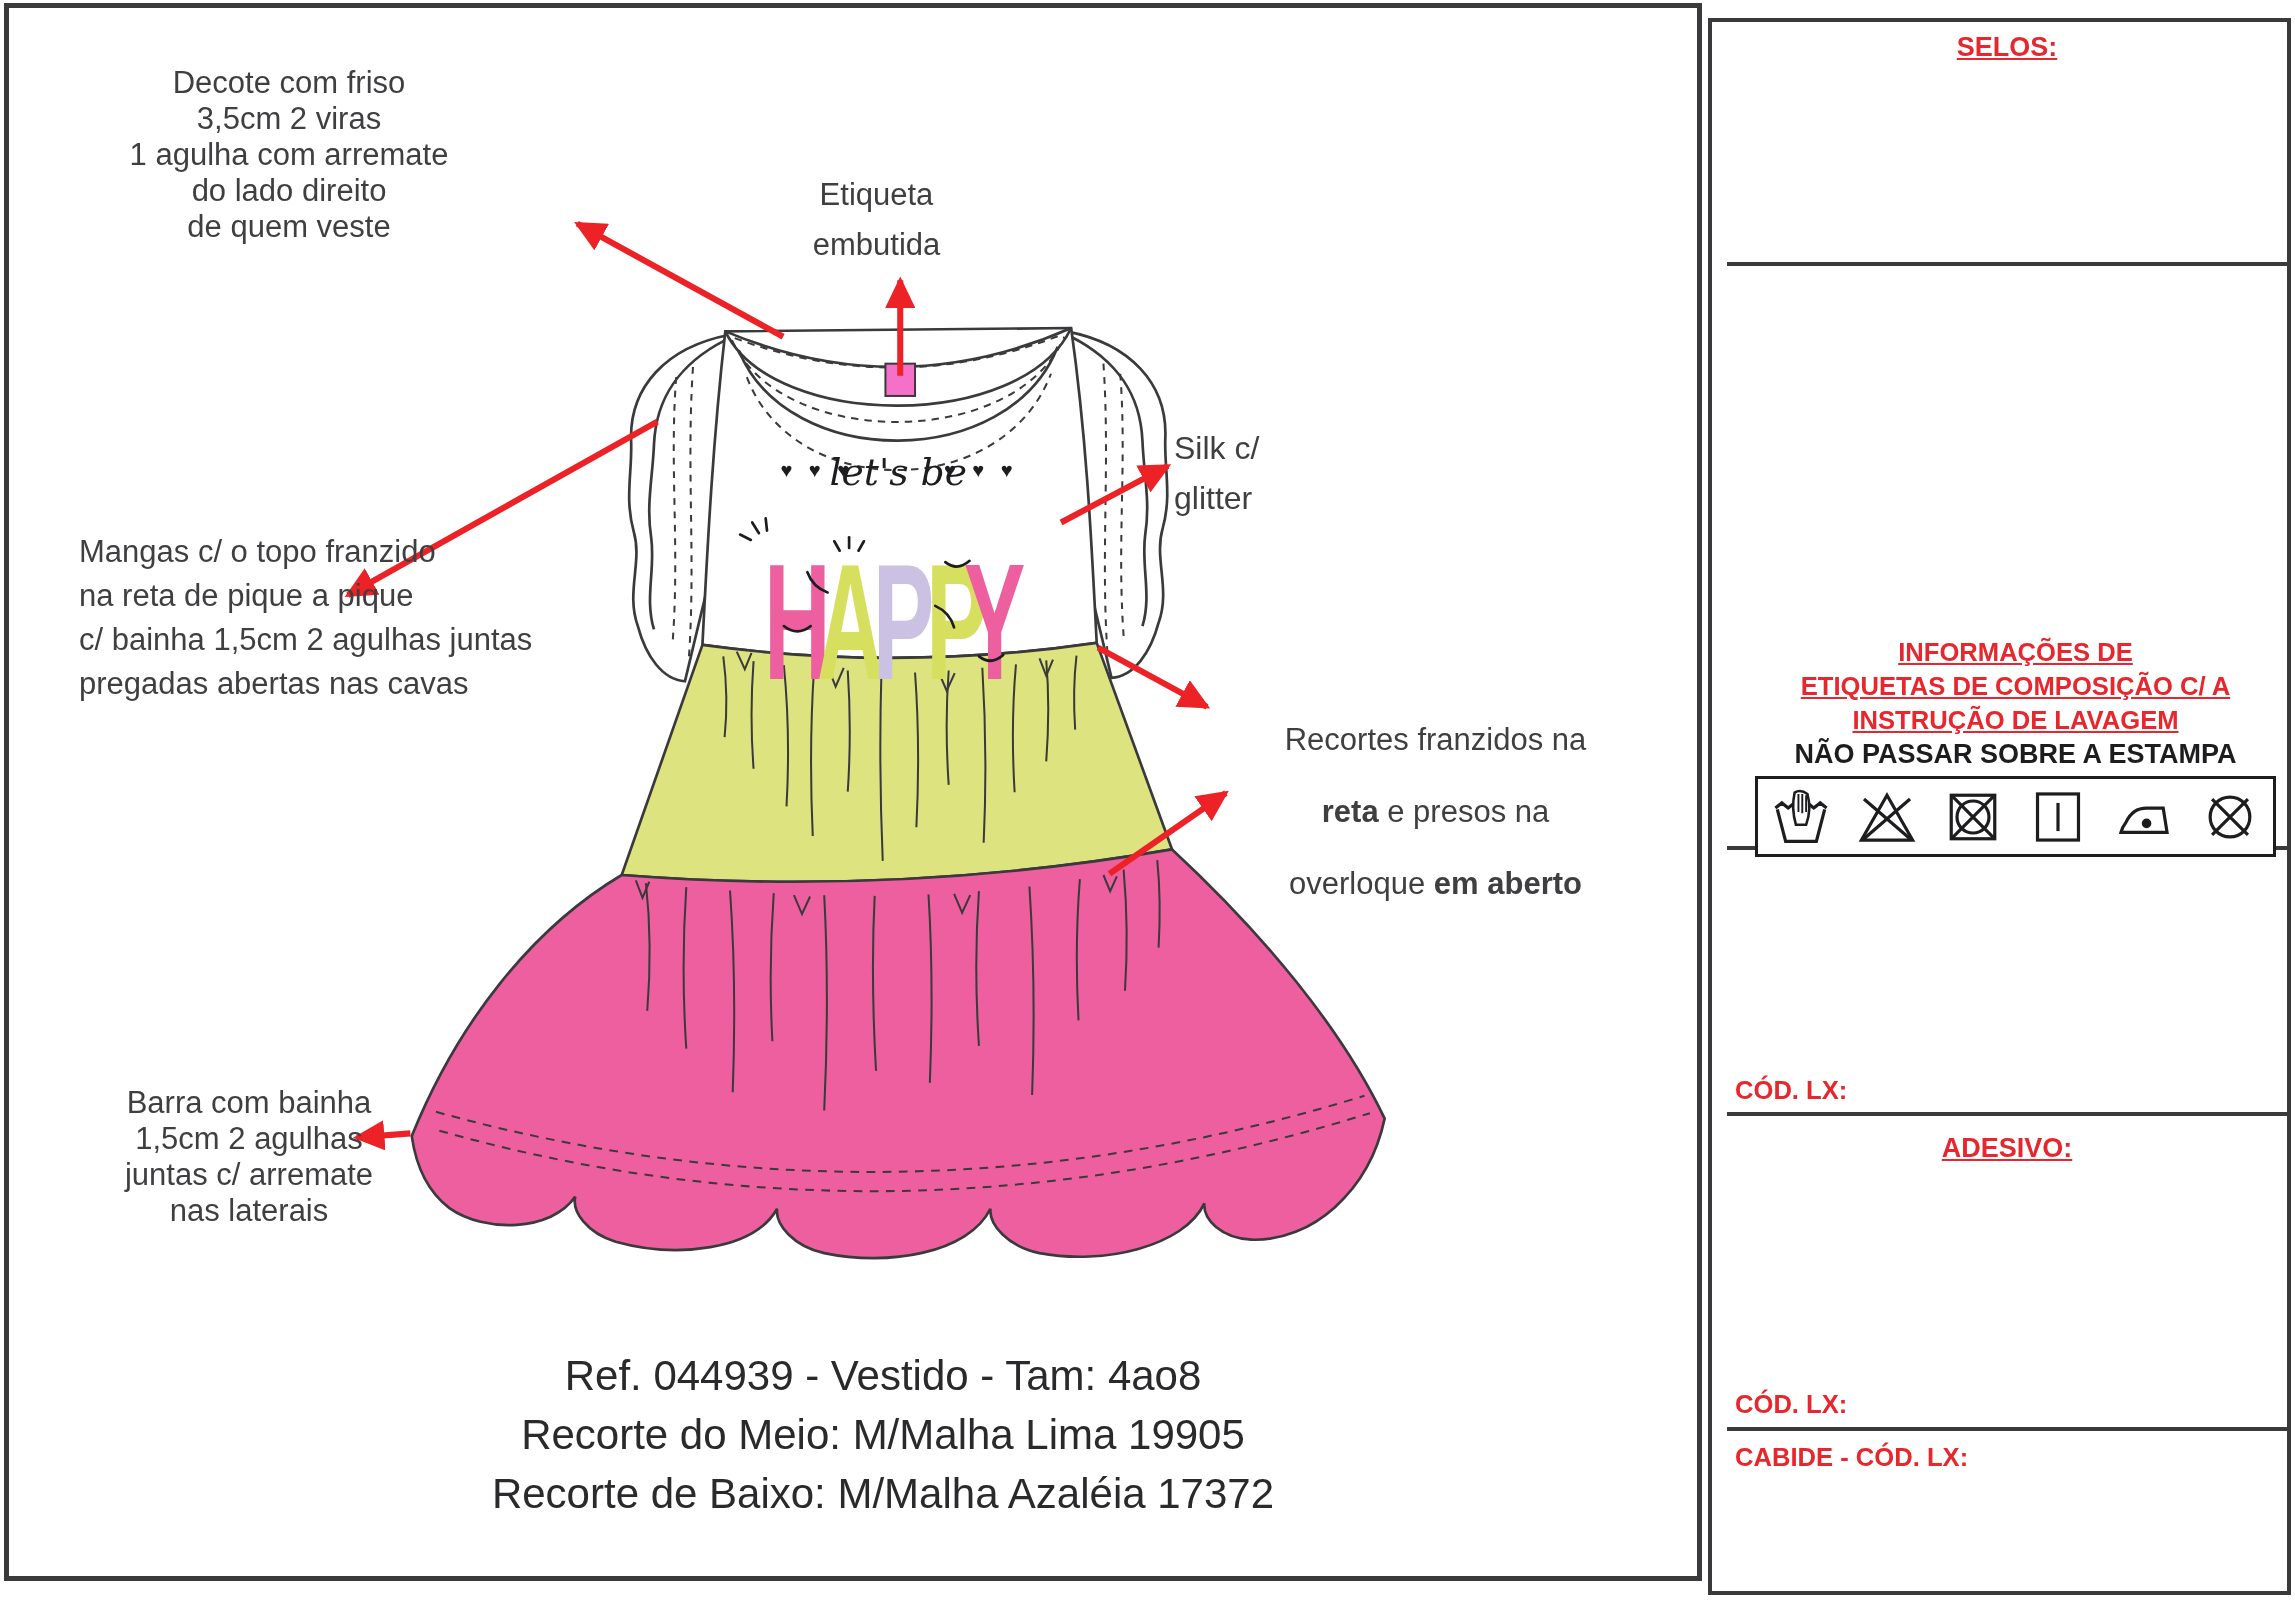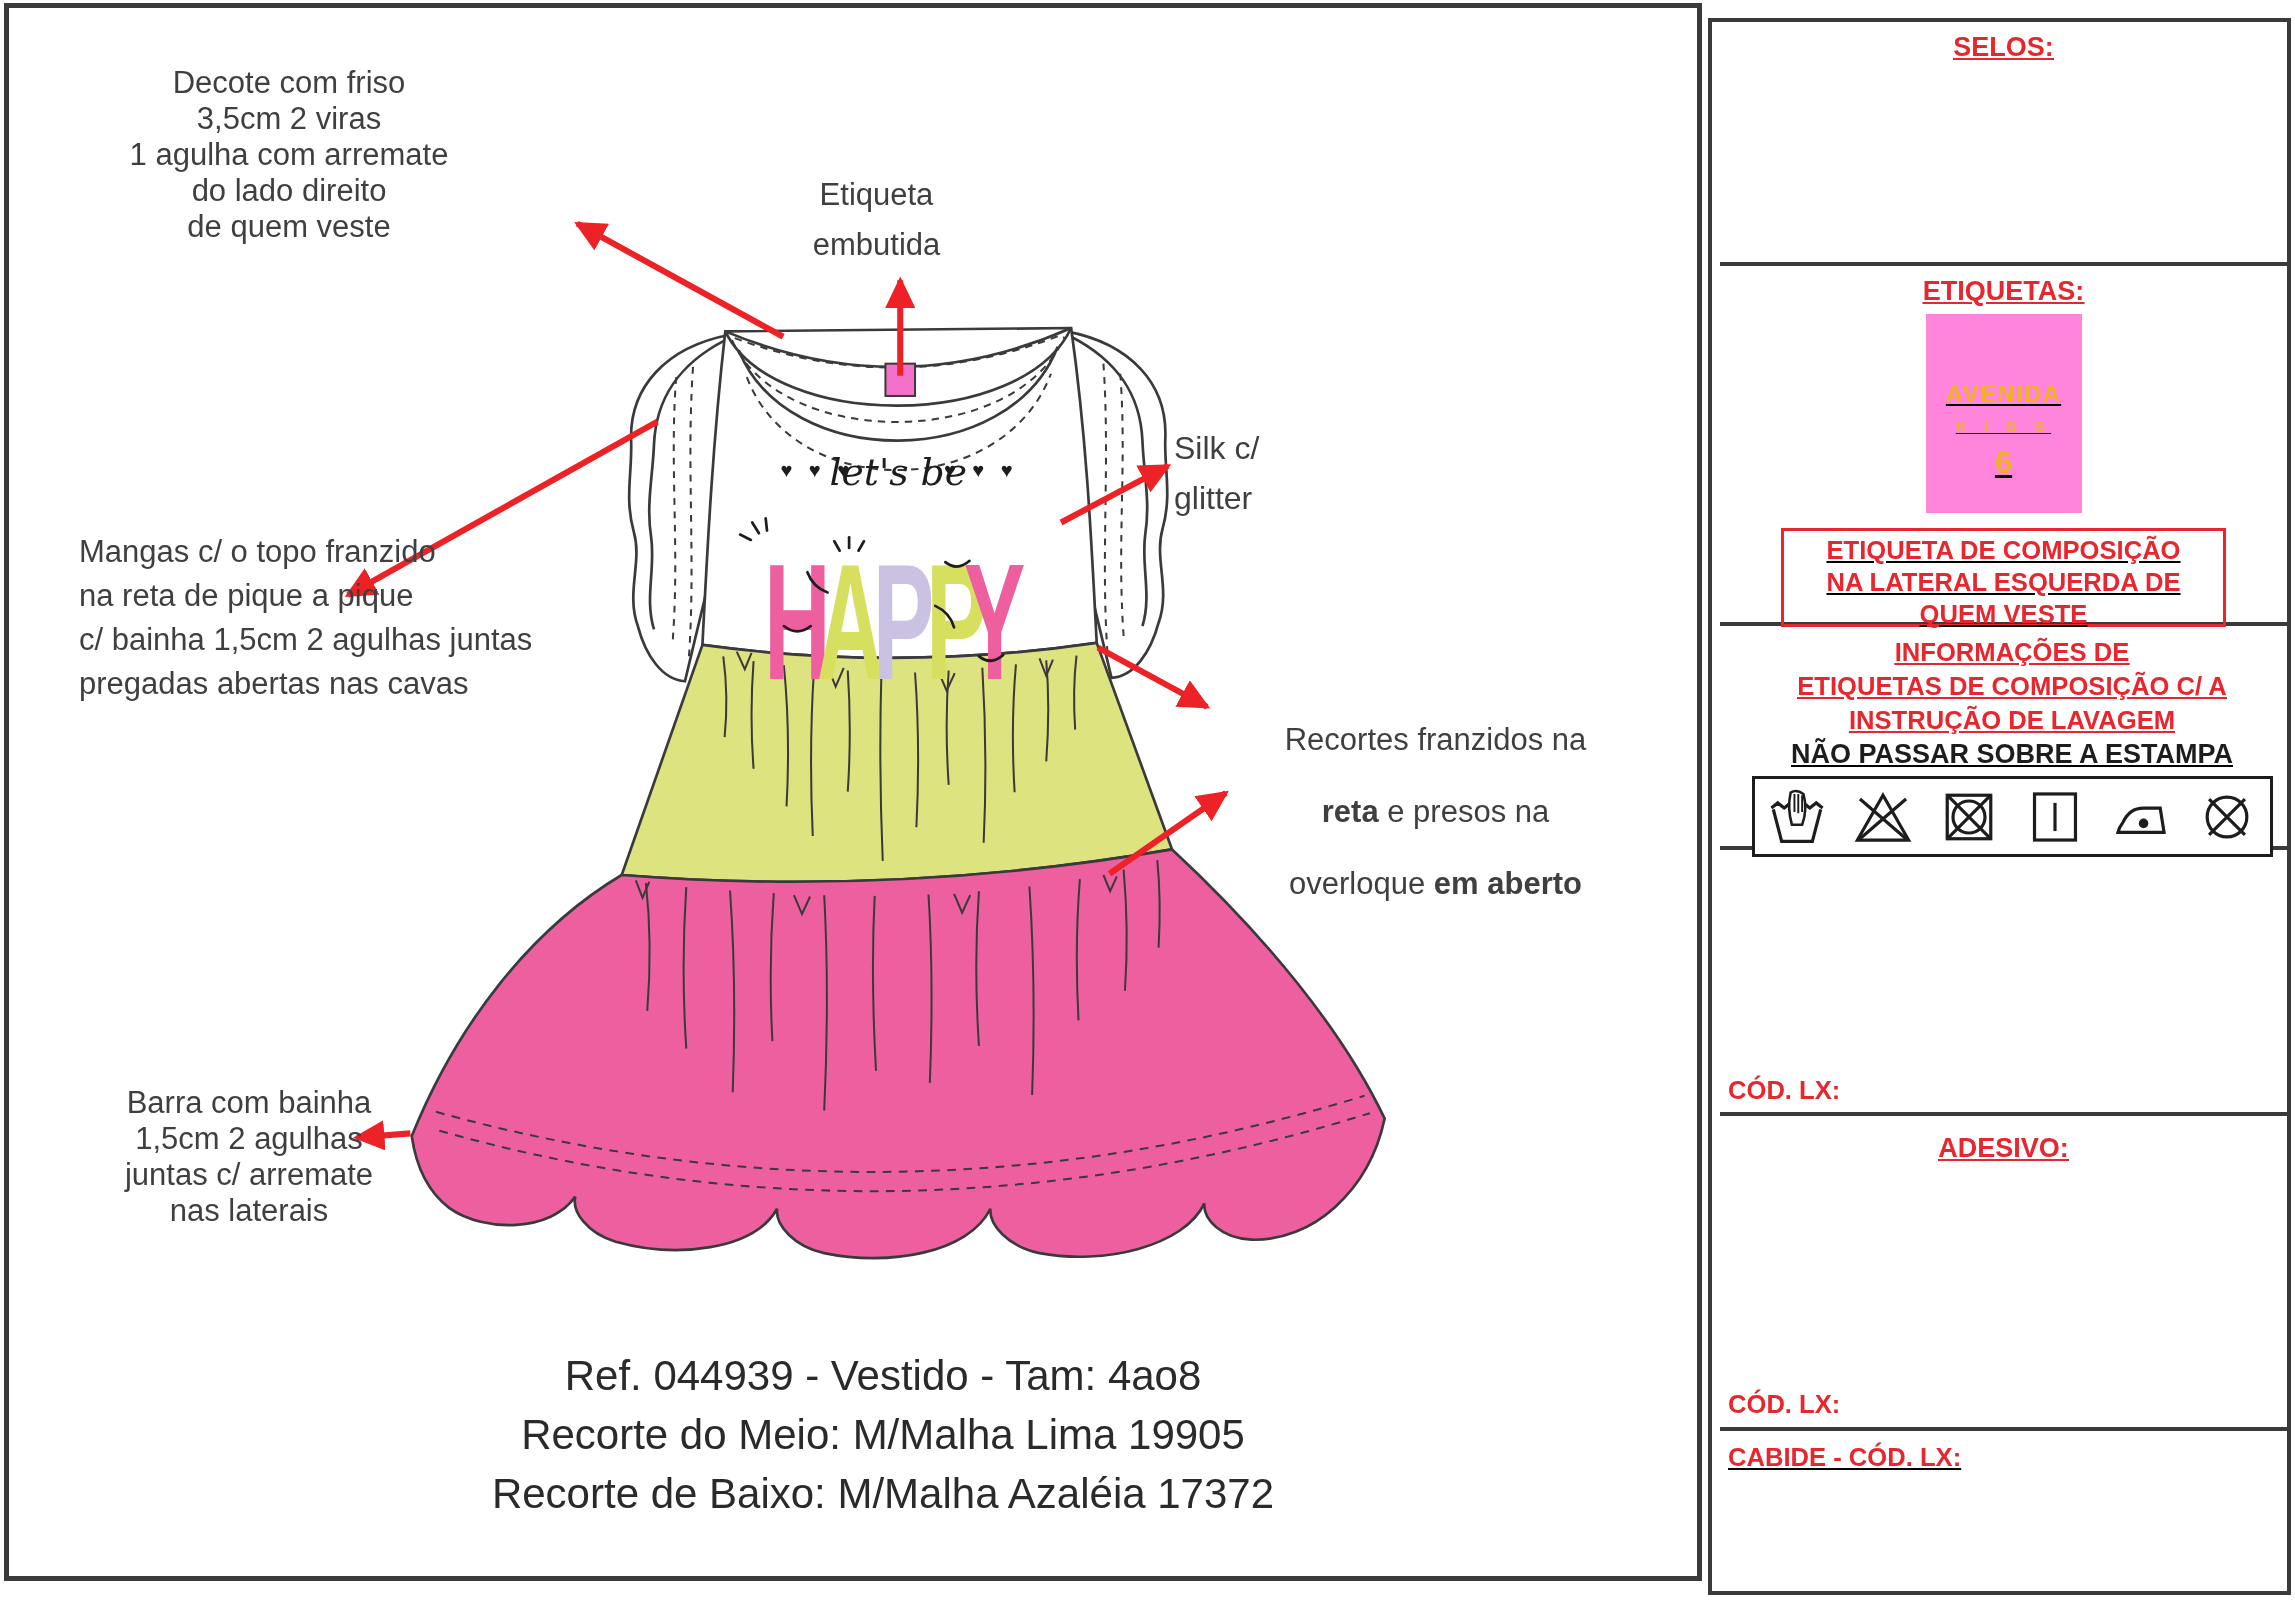--- a/index.html
+++ b/index.html
@@ -2,21 +2,21 @@
 <html style="font-size:10.8px"><head>
 <meta charset="utf-8">
 <style>
   html,body{margin:0;padding:0;}
   body{width:2295px;height:1602px;position:relative;background:#ffffff;
        font-family:"Liberation Sans",sans-serif;overflow:hidden;}
   .abs{position:absolute;}
   
   .left-box{left:4px;top:2.7px;width:1688px;height:1568px;border:5.4px solid #3a3a3c;background:#fff;}
   .right-panel{left:1708px;top:17.5px;width:575px;height:1569px;border:4.7px solid #3a3a3c;background:#fff;}
-  .sec{position:absolute;left:8px;right:0;text-decoration:underline;}
+  .sec{position:absolute;left:15px;right:0;}
   .sec.bb{border-bottom:4.7px solid #3a3a3c;}
   
   .ann{color:#3f3f41;font-size:31px;line-height:36px;white-space:pre-line;}
   .ann.center{text-align:center;}
   .red{color:#e8262d;}
   .hd{font-weight:bold;font-size:27px;text-decoration:underline;text-align:center;}
   .panel-label{font-weight:bold;font-size:25.6px;}
   .footer{font-weight:normal;font-size:42px;line-height:59px;color:#2a2a2c;text-align:center;}
   .info-line{font-weight:bold;font-size:25.6px;line-height:34px;text-decoration:underline;text-align:center;}
   .estampa{font-weight:bold;font-size:27px;color:#1d1d1f;text-align:center;line-height:35px;}
@@ -195,31 +195,20 @@
   <div>Recorte do Meio: M/Malha Lima 19905</div>
   <div>Recorte de Baixo: M/Malha Azaléia 17372</div>
 </div>
 
 <div class="abs right-panel">
 
   <div class="sec bb" style="top:0;height:240px;">
     <div class="hd red" style="margin-top:10px;">SELOS:</div>
   </div>
 
-  <div class="sec bb" style="top:245px;height:355px;">
-    <div class="hd red" style="margin-top:9.4px;">ETIQUETAS:</div>
-    <div class="brand-label" style="background:#ff85dc;margin-top:6.7px;">
-      <div class="brand-name" style="color: rgb(239, 179, 33);">AVENIDA</div>
-      <div class="brand-sub" style="color: rgb(239, 179, 33);">K I D S</div>
-      <div class="brand-size" style="color: rgb(239, 179, 33);">6</div>
-    </div>
-    <div class="comp-box red" style="margin-top:15.5px;">ETIQUETA DE COMPOSIÇÃO
-NA LATERAL ESQUERDA DE
-QUEM VESTE</div>
-  </div>
 
   <div class="sec bb" style="top:605px;height:219px;">
     <div style="padding-top:8.7px;padding-left:17px;">
       <div class="info-line red">INFORMAÇÕES DE</div>
       <div class="info-line red">ETIQUETAS DE COMPOSIÇÃO C/ A</div>
       <div class="info-line red">INSTRUÇÃO DE LAVAGEM</div>
       <div class="estampa">NÃO PASSAR SOBRE A ESTAMPA</div>
       <div class="icon-box">
         <svg width="64" height="64" viewBox="0 0 100 100" fill="none" stroke="#1d1d1f" stroke-width="5">
           <polyline points="10,36 20,28 30,36 40,28 50,36 60,28 70,36 80,28 90,36"></polyline>

